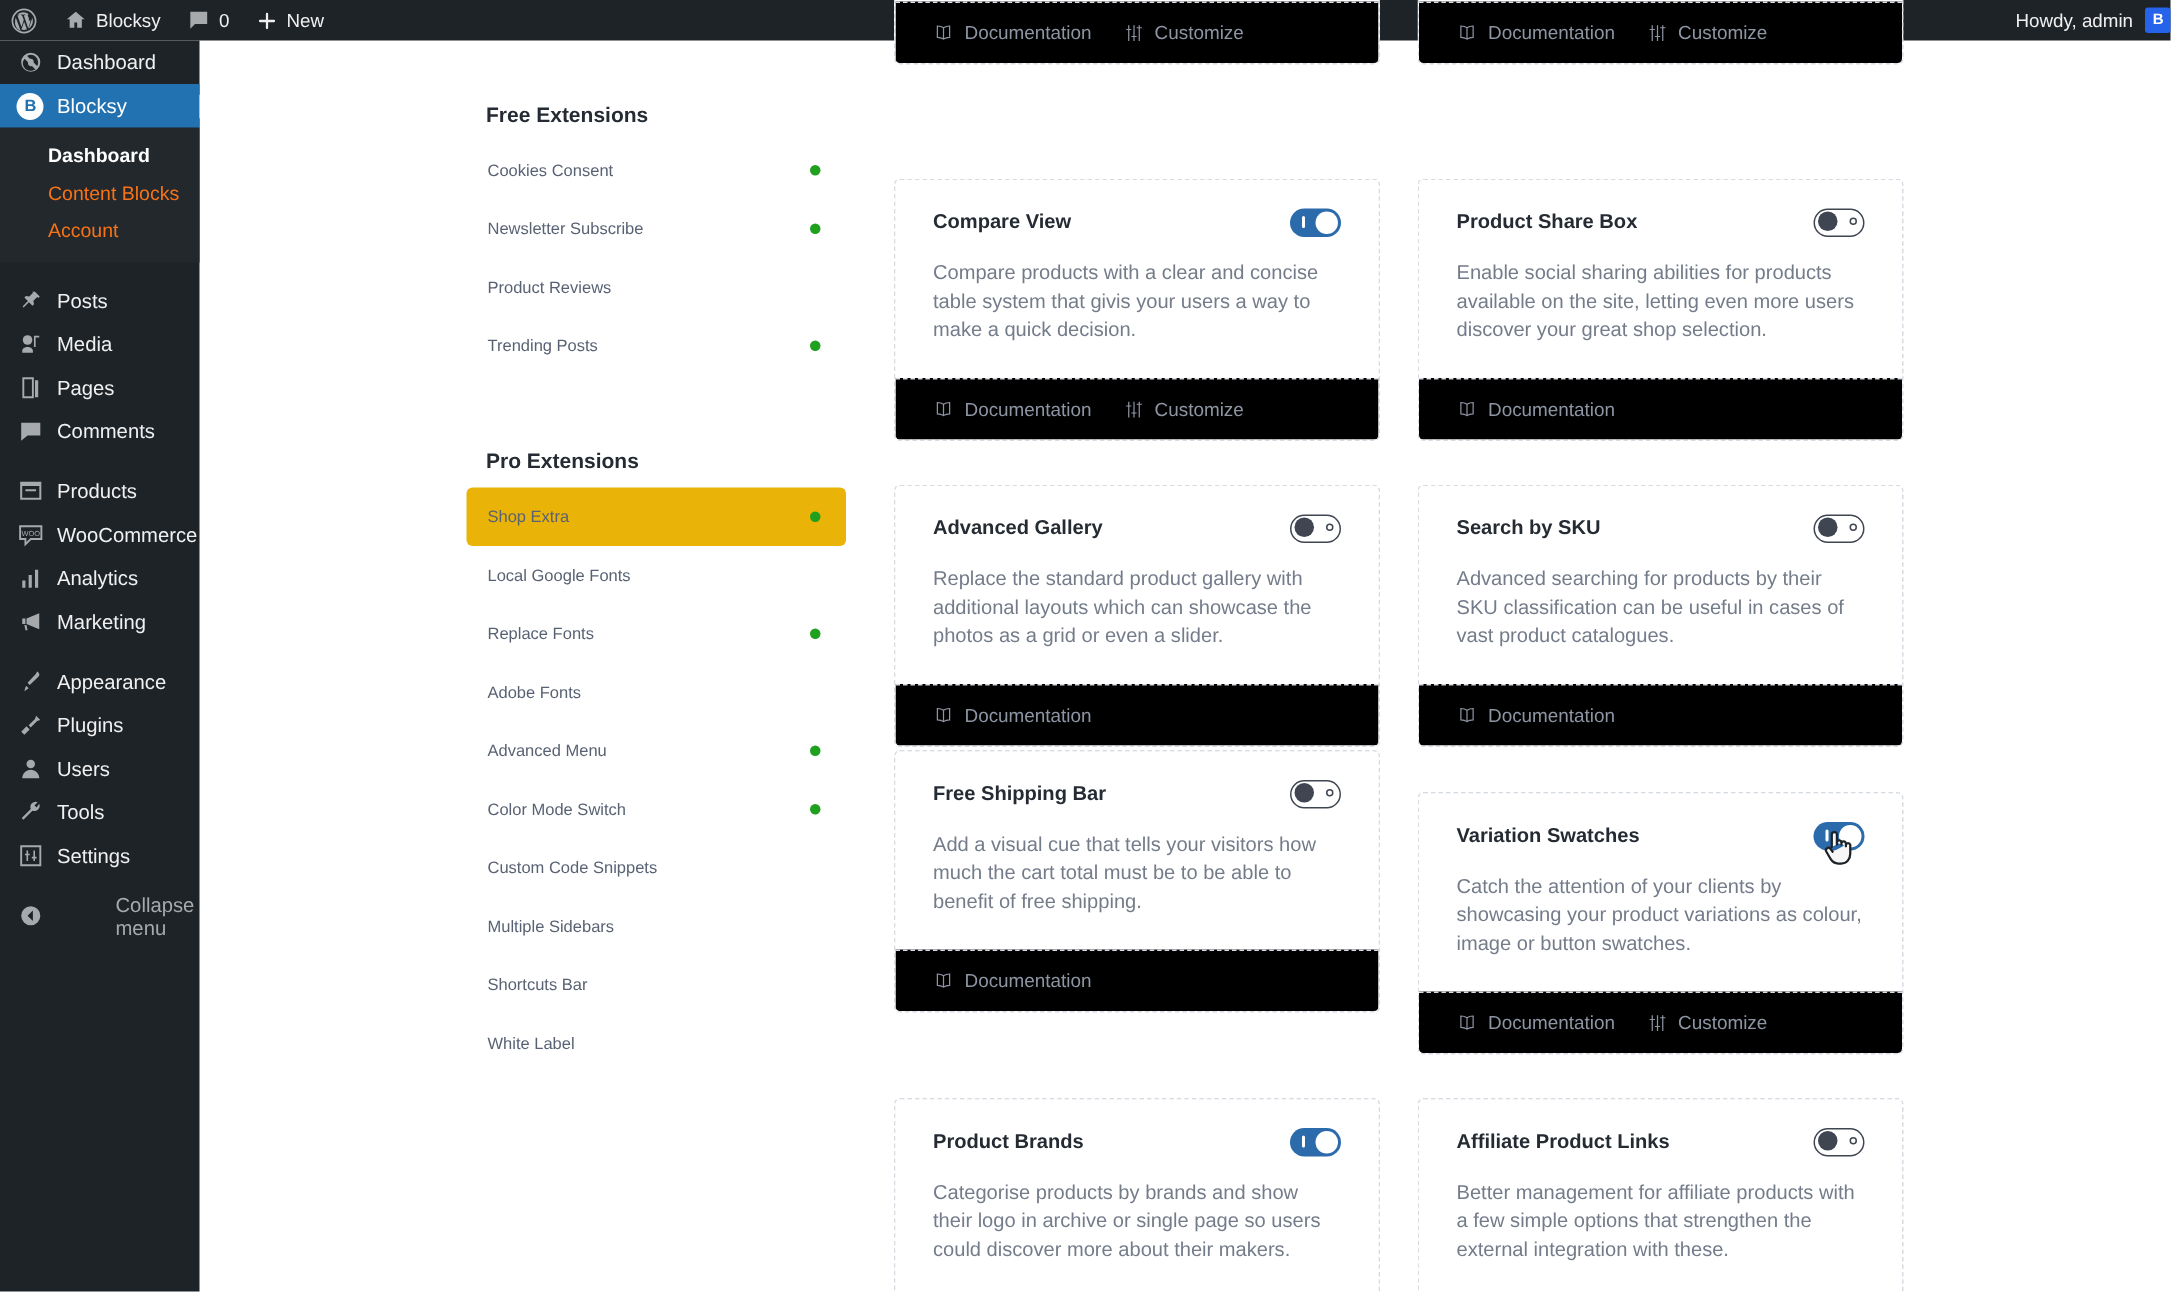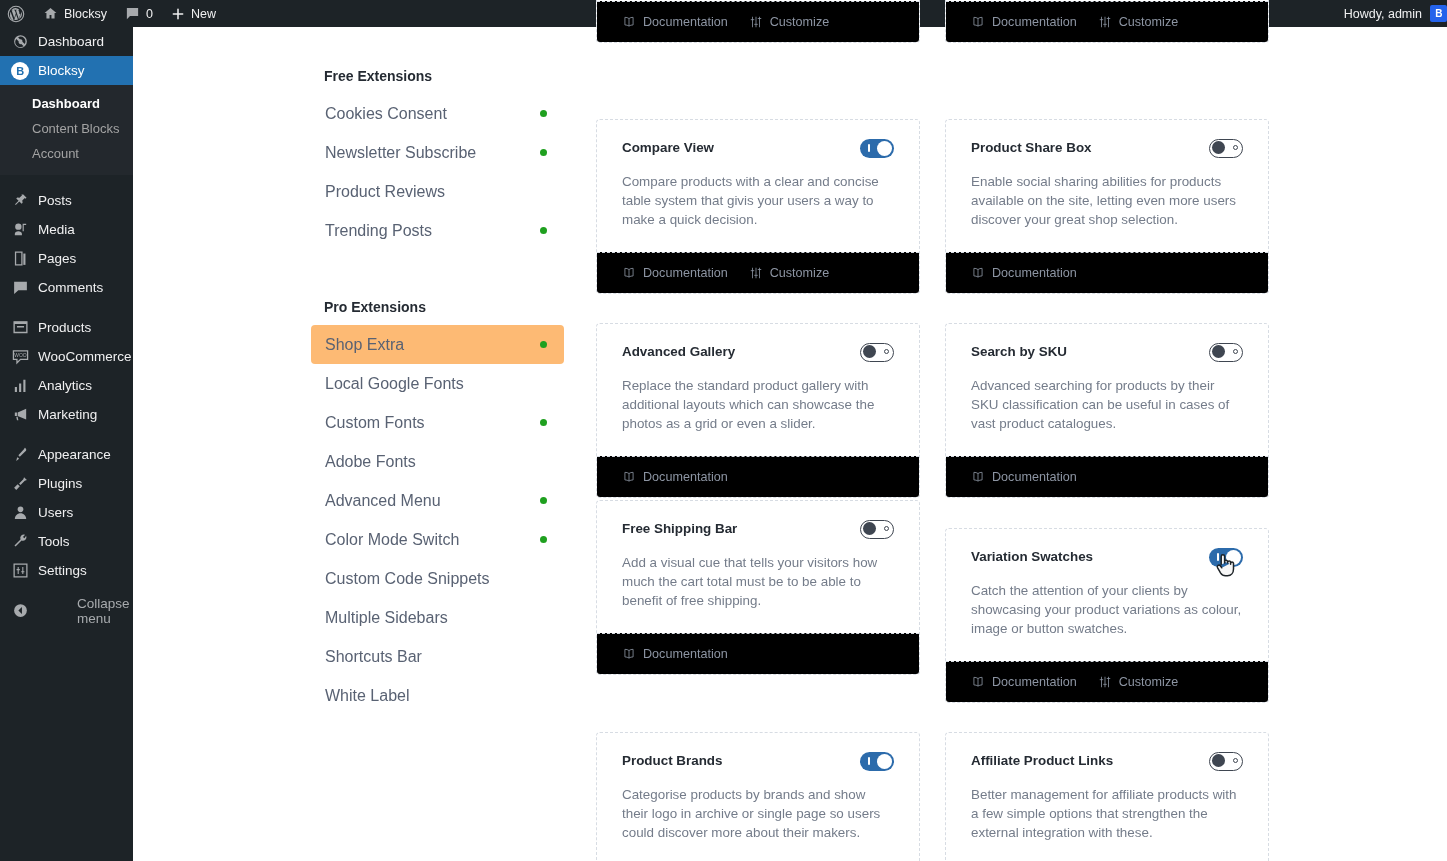--- a/index.html
+++ b/index.html
@@ -57,43 +57,43 @@
     border-left: 8px solid #fff;
   }
   .menu-row.active .badge-ico {
     width: 18px; height: 18px; border-radius: 50%; background: #fff;
     color: #2271b1; font-size: 11px; font-weight: bold;
     display: flex; align-items: center; justify-content: center;
     letter-spacing: -0.5px;
   }
   .submenu { background: #23282d; padding: 6px 0 9px 0; }
   .submenu-row {
-    font-size: 13px; color: #a3a3a3; padding: 5px 10px 5px 32px;
+    font-size: 13px; color: #f97316; padding: 5px 10px 5px 32px;
     line-height: 15px;
   }
   .submenu-row.current { color: #fff; font-weight: bold; }
   .menu-gap { height: 11px; }
   .menu-row.collapse { color: #a7aaad; gap: 48px; }
   .menu-row.collapse .mi svg { fill: #a7aaad; }
 
   
   #extnav {
     position: absolute; top: 38px; left: 311px; width: 253px;
   }
   .ext-group-title {
     font-size: 14px; font-weight: bold; color: #252b33;
     padding: 30px 0 10px 13px;
   }
   .ext-group-title.second { padding-top: 49px; }
   .ext-item {
     display: flex; align-items: center; justify-content: space-between;
     height: 39px; padding: 0 17px 0 14px; border-radius: 4px;
-    font-size: 16px; color: #596273;
-  }
-  .ext-item.selected { background: #fdba74; }
+    font-size: 11px; color: #596273;
+  }
+  .ext-item.selected { background: #eab308; }
   .ext-dot {
     width: 7px; height: 7px; border-radius: 50%; background: #1fa01f;
     flex: 0 0 7px;
   }
   .ext-dot.hidden { visibility: hidden; }
 
   
   #cards {
     position: absolute; top: 0; left: 596px; width: 672px; height: 861px;
   }
@@ -375,21 +375,21 @@
 
   <div class="ext-item selected">
     <span>Shop Extra</span>
     <span class="ext-dot"></span>
   </div>
   <div class="ext-item">
     <span>Local Google Fonts</span>
     <span class="ext-dot hidden"></span>
   </div>
   <div class="ext-item">
-    <span>Custom Fonts</span>
+    <span>Replace Fonts</span>
     <span class="ext-dot"></span>
   </div>
   <div class="ext-item">
     <span>Adobe Fonts</span>
     <span class="ext-dot hidden"></span>
   </div>
   <div class="ext-item">
     <span>Advanced Menu</span>
     <span class="ext-dot"></span>
   </div>

